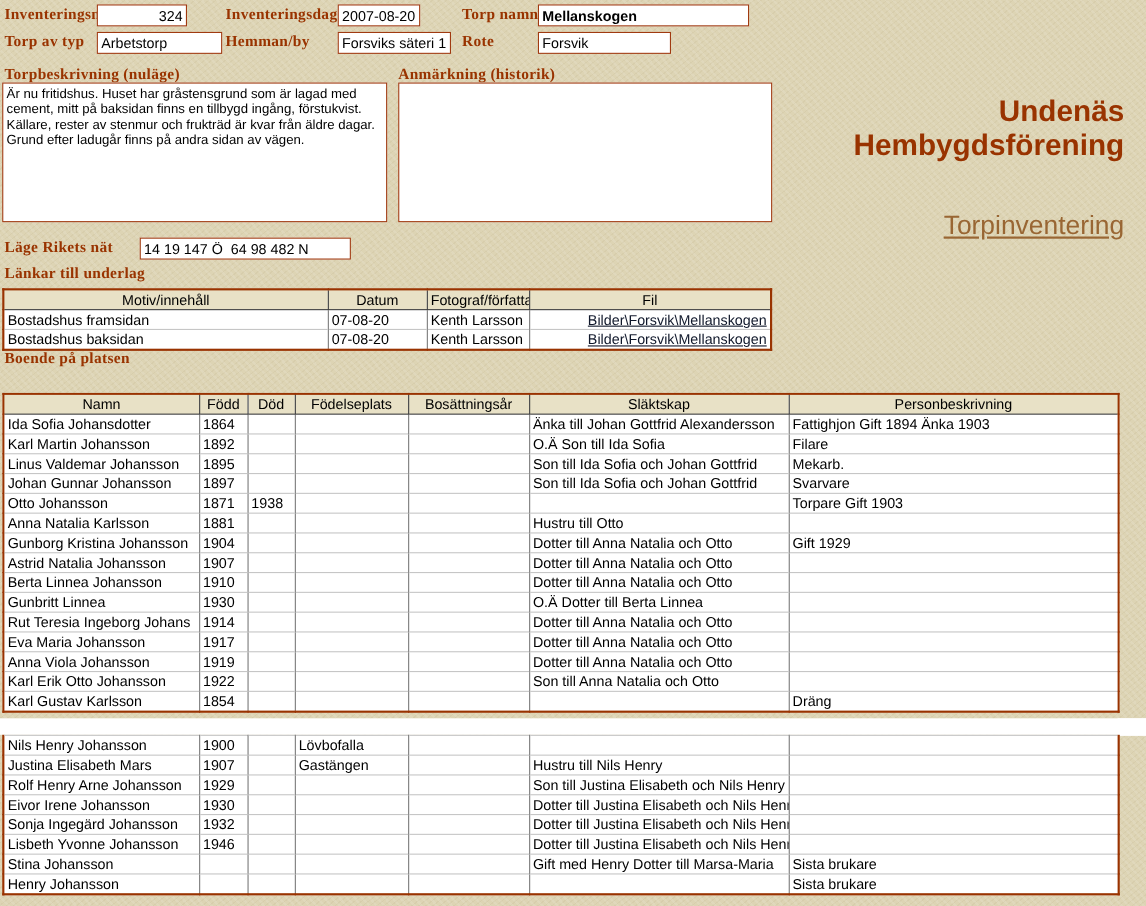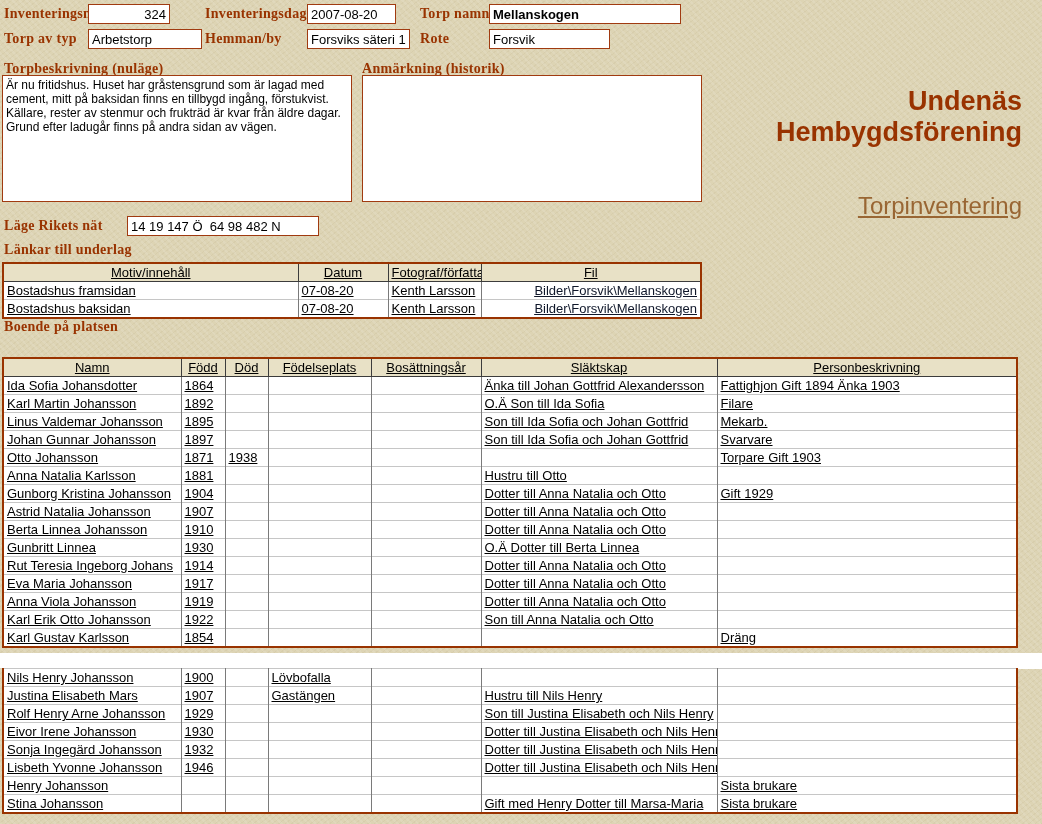--- a/index.html
+++ b/index.html
@@ -25,21 +25,21 @@
   textarea.box{
     position:absolute;box-sizing:border-box;border:1px solid #a03a10;background:#fff;
     font:12px "Liberation Sans",sans-serif;color:#000;padding:2px 3px;resize:none;
     line-height:14px;overflow:hidden;
   }
   .org{position:absolute;left:718px;top:86px;width:304px;text-align:right;}
   .org .t1,.org .t2{color:#993300;font-weight:bold;font-size:27px;line-height:31px;font-family:"Liberation Sans",sans-serif;}
   .org .sub{color:#996633;font-size:24px;margin-top:44px;font-family:"Liberation Sans",sans-serif;text-decoration:underline;}
   table.grid{
     border-collapse:collapse;table-layout:fixed;background:#fff;
-    border:2px solid #993300;font:13px "Liberation Sans",sans-serif;color:#000;text-decoration:underline;
+    border:2px solid #993300;font:13px "Liberation Sans",sans-serif;color:#000;
   }
   table.grid th{
     background:#e8e1c6;border:1px solid #3c3c3c;font-weight:normal;text-align:center;
     height:17px;padding:0 3px;white-space:nowrap;overflow:hidden;font-size:13px;
   }
   table.grid td{
     border-left:1px solid #7a7a7a;border-right:1px solid #7a7a7a;
     border-top:1px solid #c6c6c6;height:17px;padding:0 3px;
     white-space:nowrap;overflow:hidden;
   }
@@ -55,21 +55,21 @@
   .edge-strip{position:absolute;left:1016px;top:653px;width:26px;height:16px;background:#ffffff;z-index:1;}
 </style>
 </head>
 <body>
 
 <div id="page">
 
   <span class="lbl" style="left:4px;top:6px;">Inventeringsnr</span>
   <input class="field num" style="left: 88px; top: 4px; width: 82px;" value="324">
   <span class="lbl" style="left:205px;top:6px;">Inventeringsdag</span>
-  <input class="field" style="left: 307px; top: 4px; width: 89px;" value="2007-08-20">
+  <input class="field" style="left: 307px; top: 4px; width: 75px;" value="2007-08-20">
   <span class="lbl" style="left:420px;top:6px;">Torp namn</span>
   <input class="field bold" style="left: 489px; top: 4px; width: 192px;" value="Mellanskogen">
 
   <span class="lbl" style="left:4px;top:31px;">Torp av typ</span>
   <input class="field" style="left: 88px; top: 29px; width: 114px;" value="Arbetstorp">
   <span class="lbl" style="left:205px;top:31px;">Hemman/by</span>
   <input class="field" style="left: 307px; top: 29px; width: 103px;" value="Forsviks säteri 1 m">
   <span class="lbl" style="left:420px;top:31px;">Rote</span>
   <input class="field" style="left: 489px; top: 29px; width: 121px;" value="Forsvik">
 
@@ -346,34 +346,34 @@
           <tr>
             <td>Lisbeth Yvonne Johansson</td>
             <td>1946</td>
             <td></td>
             <td></td>
             <td></td>
             <td>Dotter till Justina Elisabeth och Nils Henry</td>
             <td></td>
           </tr>
           <tr>
+            <td>Stina Johansson</td>
+            <td></td>
+            <td></td>
+            <td></td>
+            <td></td>
+            <td>Gift med Henry Dotter till Marsa-Maria</td>
+            <td>Sista brukare</td>
+          </tr>
+          <tr>
             <td>Henry Johansson</td>
             <td></td>
             <td></td>
             <td></td>
             <td></td>
             <td></td>
-            <td>Sista brukare</td>
-          </tr>
-          <tr>
-            <td>Stina Johansson</td>
-            <td></td>
-            <td></td>
-            <td></td>
-            <td></td>
-            <td>Gift med Henry Dotter till Marsa-Maria</td>
             <td>Sista brukare</td>
           </tr>
         </tbody>
     </table>
   </div>
 
 </div>
 
 </body></html>

